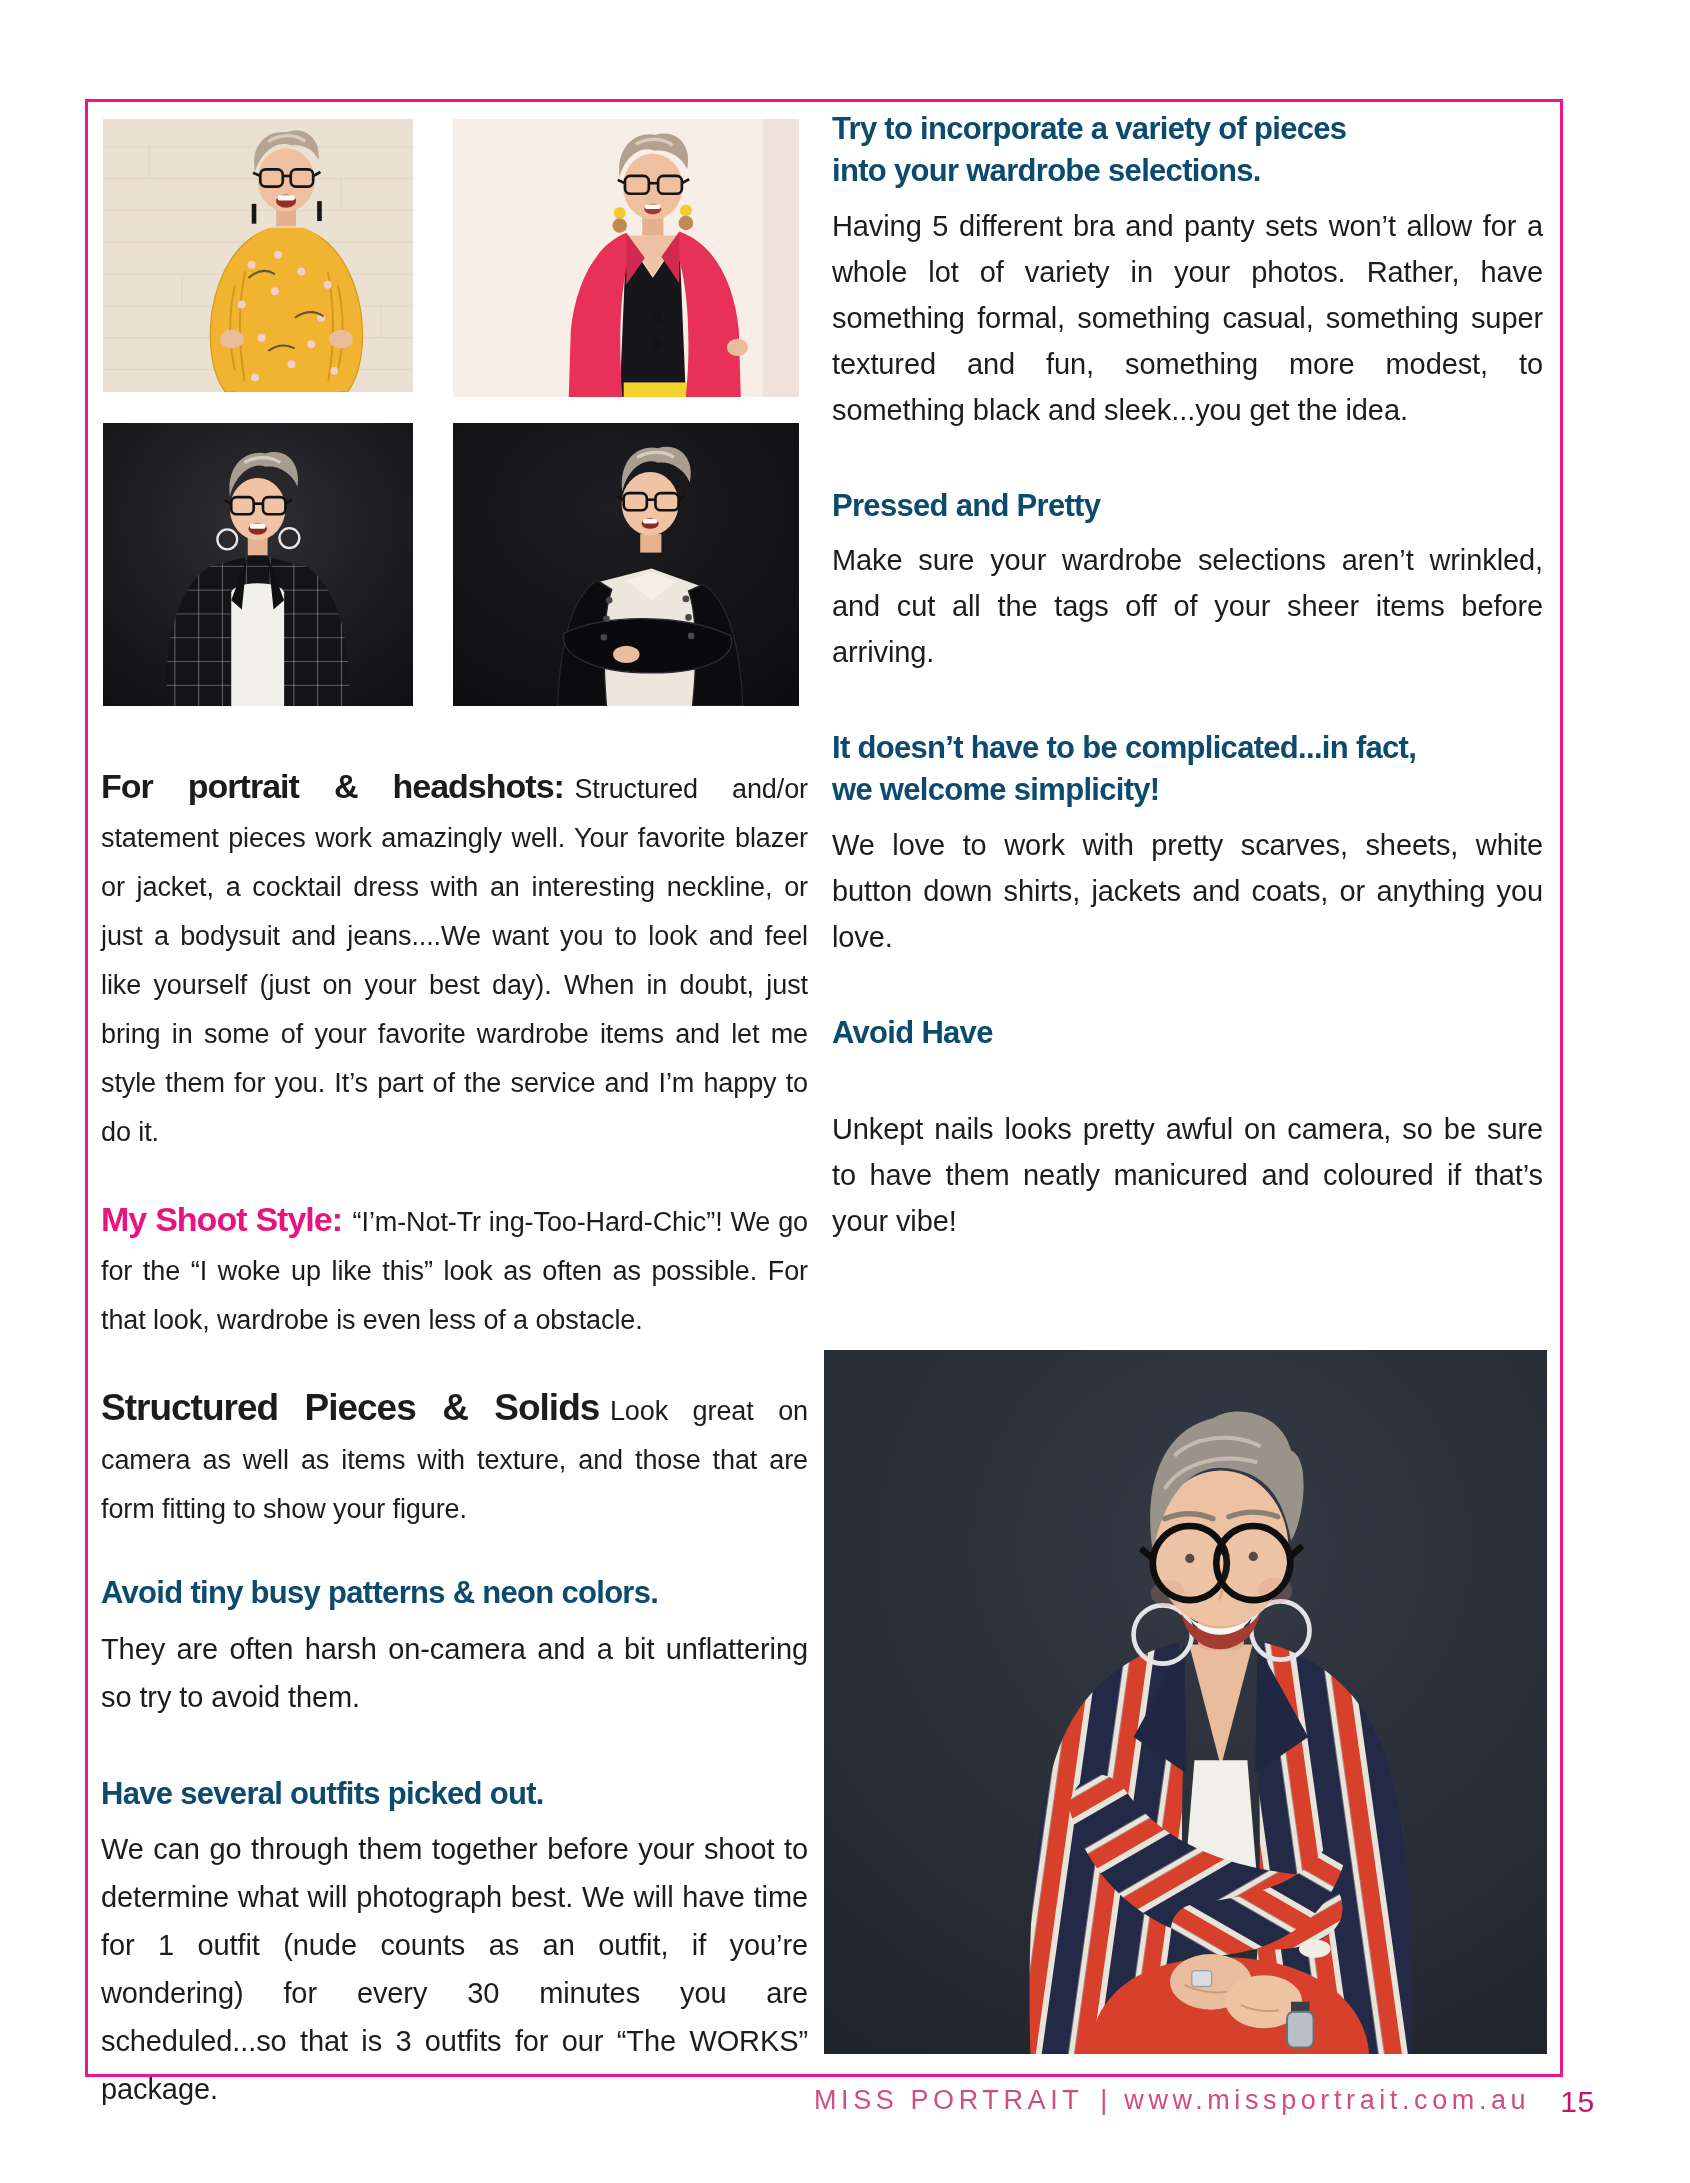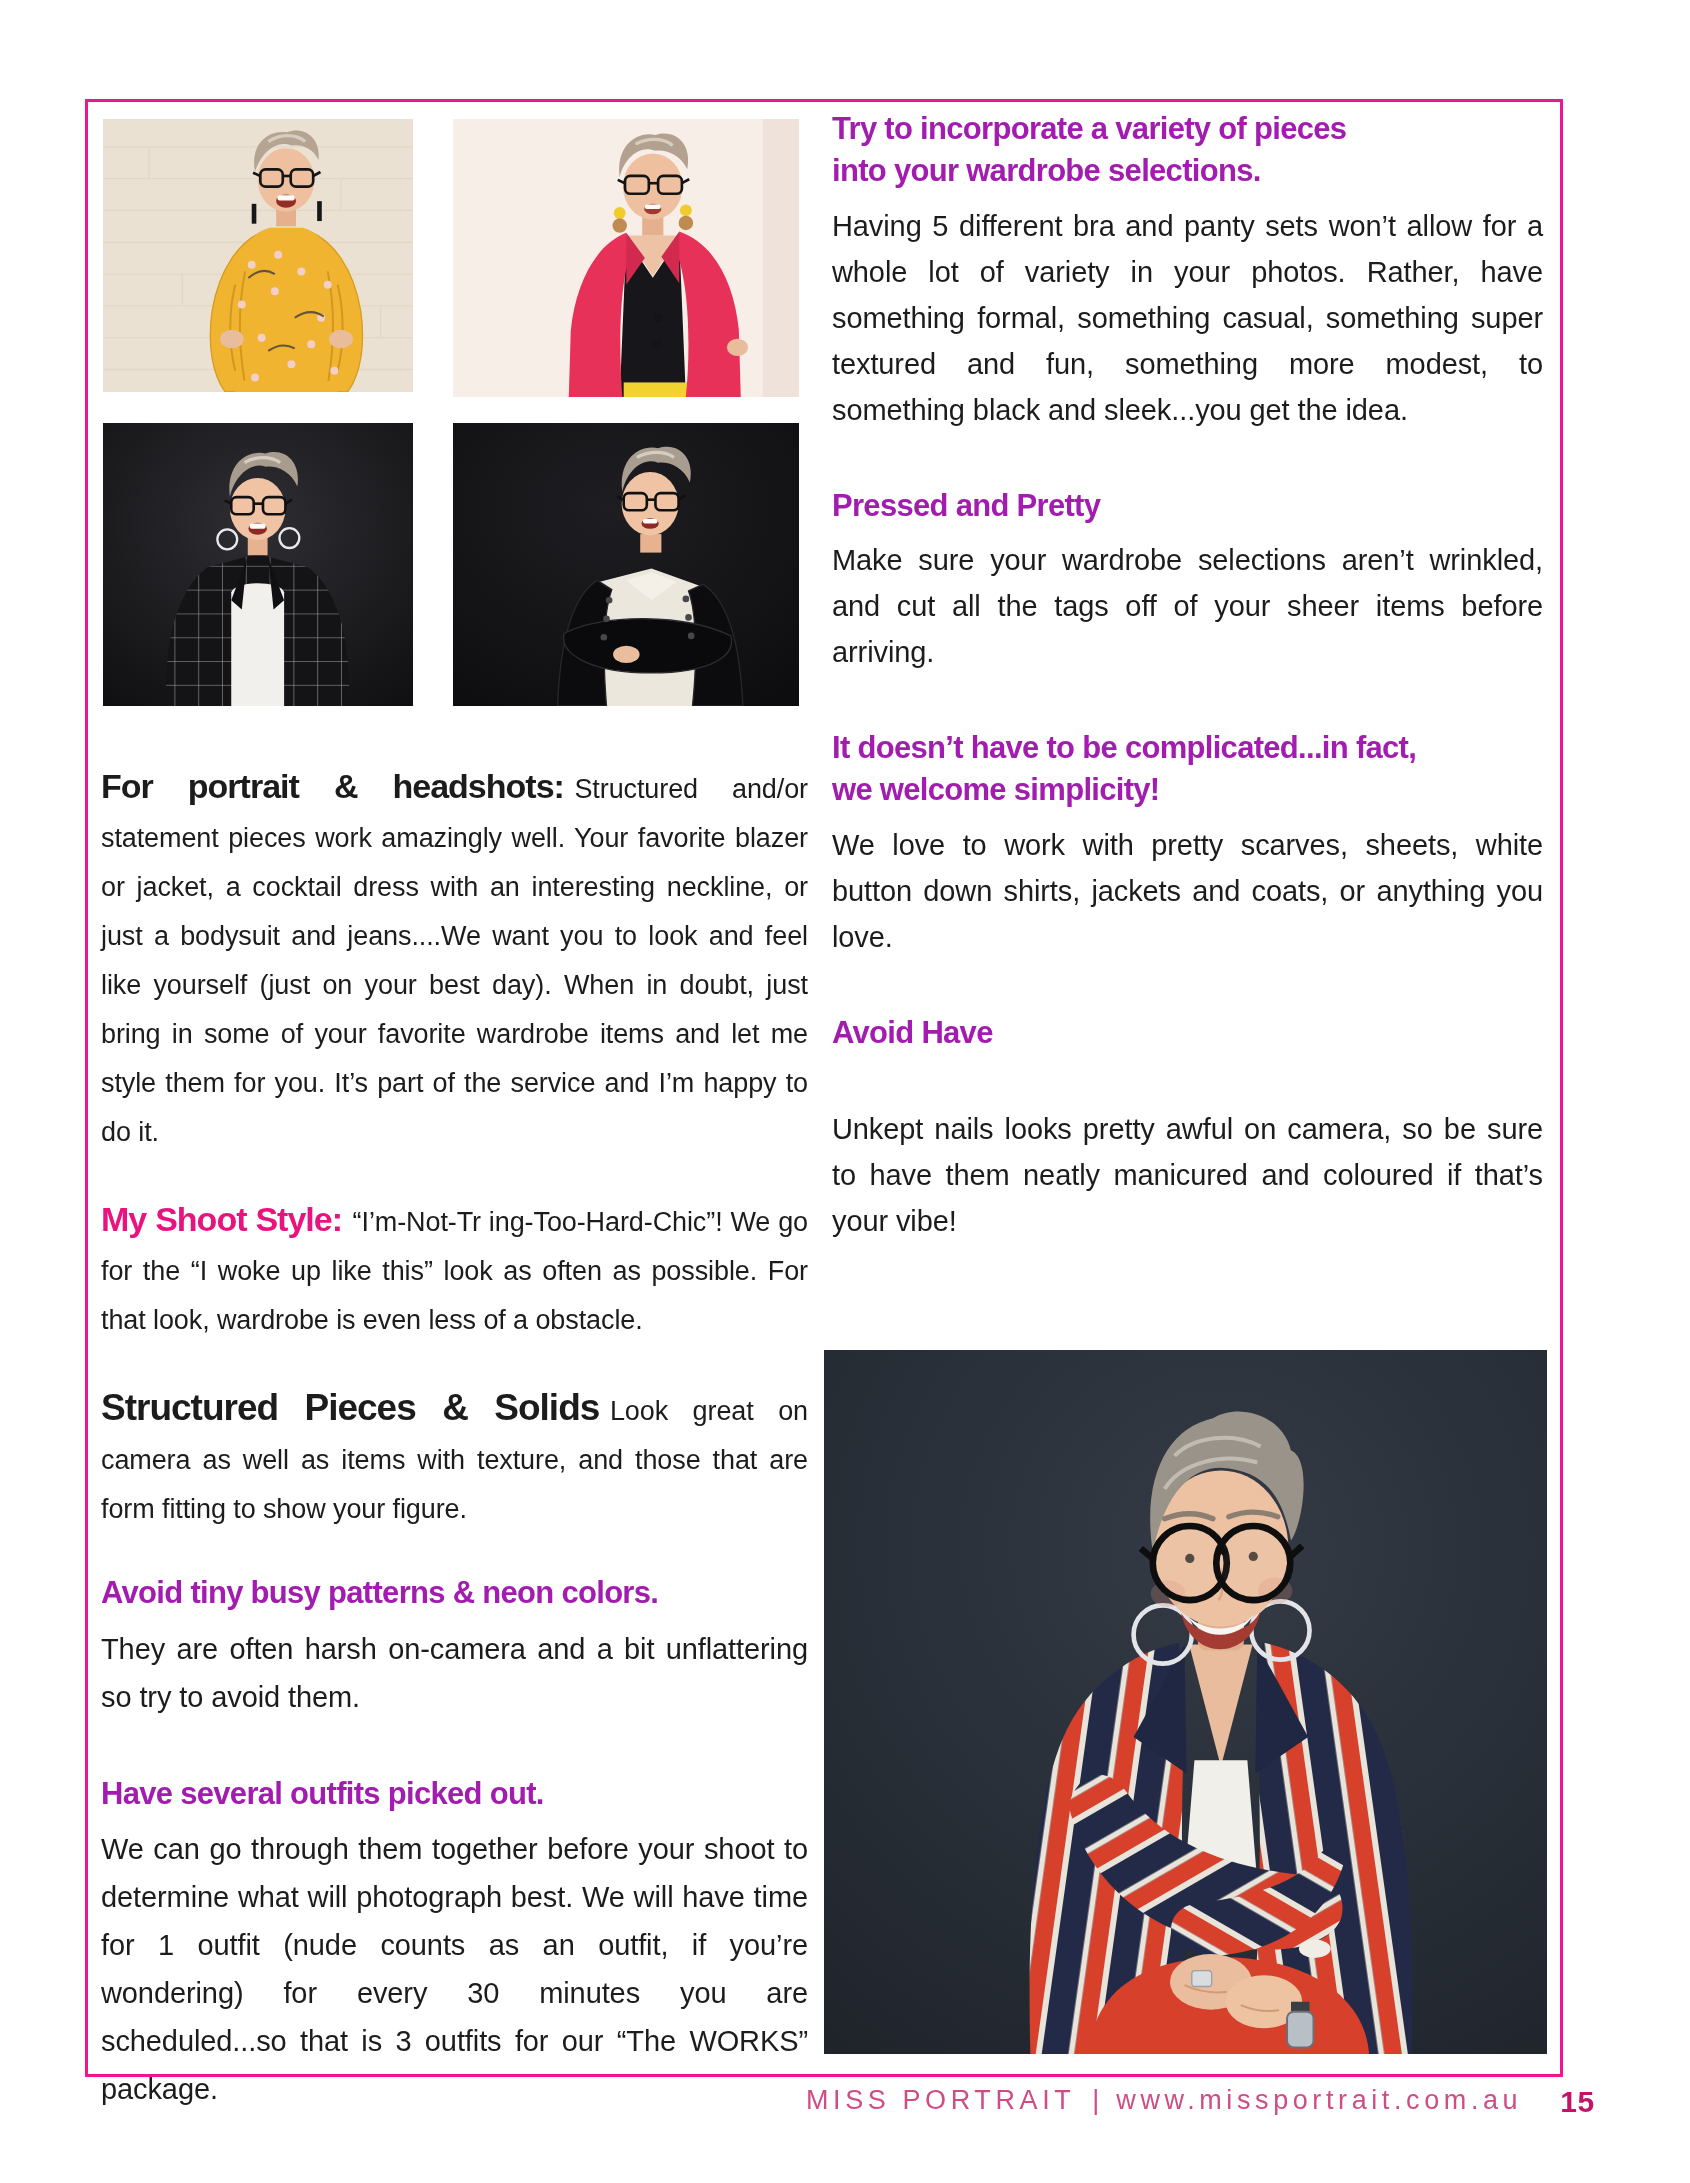--- a/index.html
+++ b/index.html
@@ -19,35 +19,35 @@
   #photo1{left:103px;top:119px;width:310px;height:273px}
   #photo2{left:453px;top:119px;width:346px;height:278px}
   #photo3{left:103px;top:423px;width:310px;height:283px}
   #photo4{left:453px;top:423px;width:346px;height:283px}
   #bigphoto{left:824px;top:1350px;width:723px;height:704px}
   .col{position:absolute}
   #col-right{left:832px;top:108px;width:711px}
   #col-left{left:101px;top:762px;width:707px}
   .sec{margin-bottom:52px}
   .h2{font-size:31px;line-height:42px;font-weight:bold;letter-spacing:-0.7px;
-      white-space:pre-line;margin-bottom:10.6px;color:#a21caf}
+      white-space:pre-line;margin-bottom:10.6px;color:#0c4a6e}
   .body{font-size:29px;line-height:46px;text-align:justify;letter-spacing:-0.1px}
   #col-left .body{line-height:48px}
   .lead-para{font-size:27px;line-height:49px;text-align:justify;letter-spacing:-0.1px;
       margin-bottom:38px}
   .lead{font-weight:bold;letter-spacing:-1px;margin-right:10.6px}
   .lead-xl{font-size:34px}
   .lead-lg{font-size:37px}
   .lead-pink{color:var(--accent_pink)}
   .footer{position:absolute;top:2085px;right:95px;display:flex;align-items:flex-start;
       color:var(--footer_pink);font-size:27px}
   .footer .brand{letter-spacing:4.6px}
   .footer .pipe{margin:0 17px;letter-spacing:0}
   .footer .url{letter-spacing:4.6px}
-  .footer .pagenum{margin-left:38px;font-weight:bold;font-size:30px;
+  .footer .pagenum{margin-left:30px;font-weight:normal;font-size:30px;
       color:var(--page_number_pink);letter-spacing:0.7px}
 </style>
 </head>
 <body>
 
 <div class="frame"></div>
 
 <div class="photo" id="photo1">
   <svg viewBox="0 0 469 412" preserveAspectRatio="none">
     <rect width="469" height="412" fill="#eae1d2"></rect>

